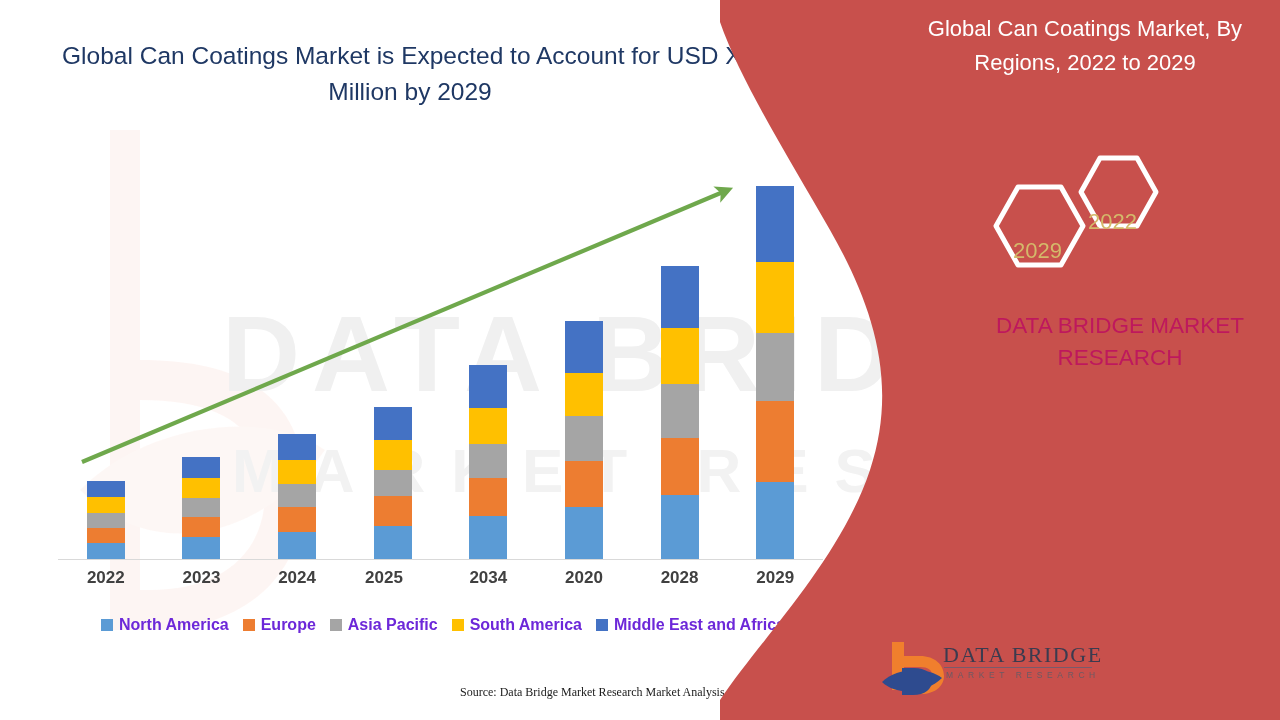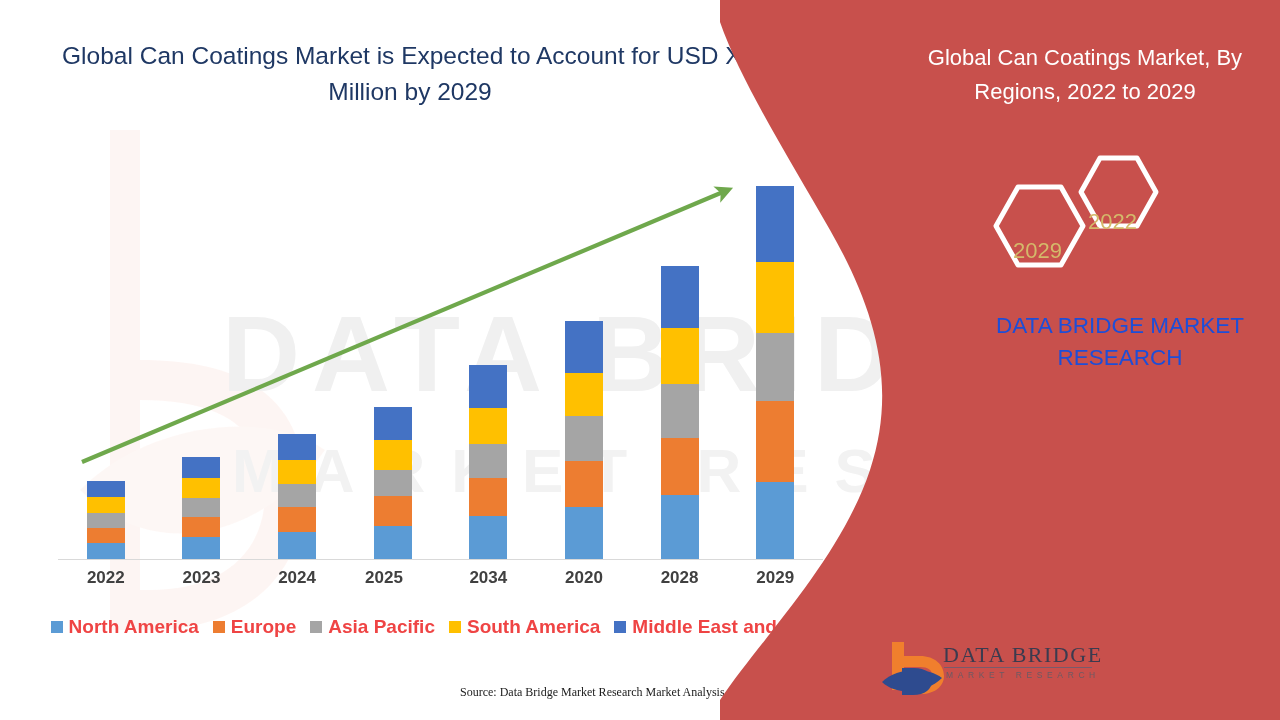--- a/index.html
+++ b/index.html
@@ -144,23 +144,23 @@
     display: flex;
     align-items: center;
     gap: 6px;
   }
   .legend-swatch {
     width: 12px;
     height: 12px;
     flex: 0 0 auto;
   }
   .legend-label {
-    font-size: 19px;
+    font-size: 16px;
     font-weight: 700;
-    color: #ef4444;
+    color: #6d28d9;
     white-space: nowrap;
     font-family: "Liberation Sans", sans-serif;
   }
 
   
   #footer-dmca {
     position: absolute;
     left: 30px;
     top: 684px;
     font-family: "Liberation Serif", serif;
@@ -198,21 +198,20 @@
     position: absolute;
     left: 895px;
     top: 12px;
     width: 380px;
     text-align: center;
     color: #ffffff;
     font-size: 22px;
     line-height: 34px;
     font-family: "Liberation Sans", sans-serif;
     font-weight: 400;
-    margin-top: 29px;
   }
   #hex-wrap {
     position: absolute;
     left: 985px;
     top: 150px;
     width: 200px;
     height: 140px;
   }
   .hex-label {
     position: absolute;
@@ -223,21 +222,21 @@
   }
   #hex-label-2022 { left: 103px; top: 59px; }
   #hex-label-2029 { left: 28px; top: 88px; }
 
   #brand-name {
     position: absolute;
     left: 960px;
     top: 310px;
     width: 320px;
     text-align: center;
-    color: #1d4ed8;
+    color: #be185d;
     font-size: 22.5px;
     line-height: 32px;
     font-family: "Liberation Sans", sans-serif;
     font-weight: 400;
   }
 
   #logo {
     position: absolute;
     left: 880px;
     top: 636px;

